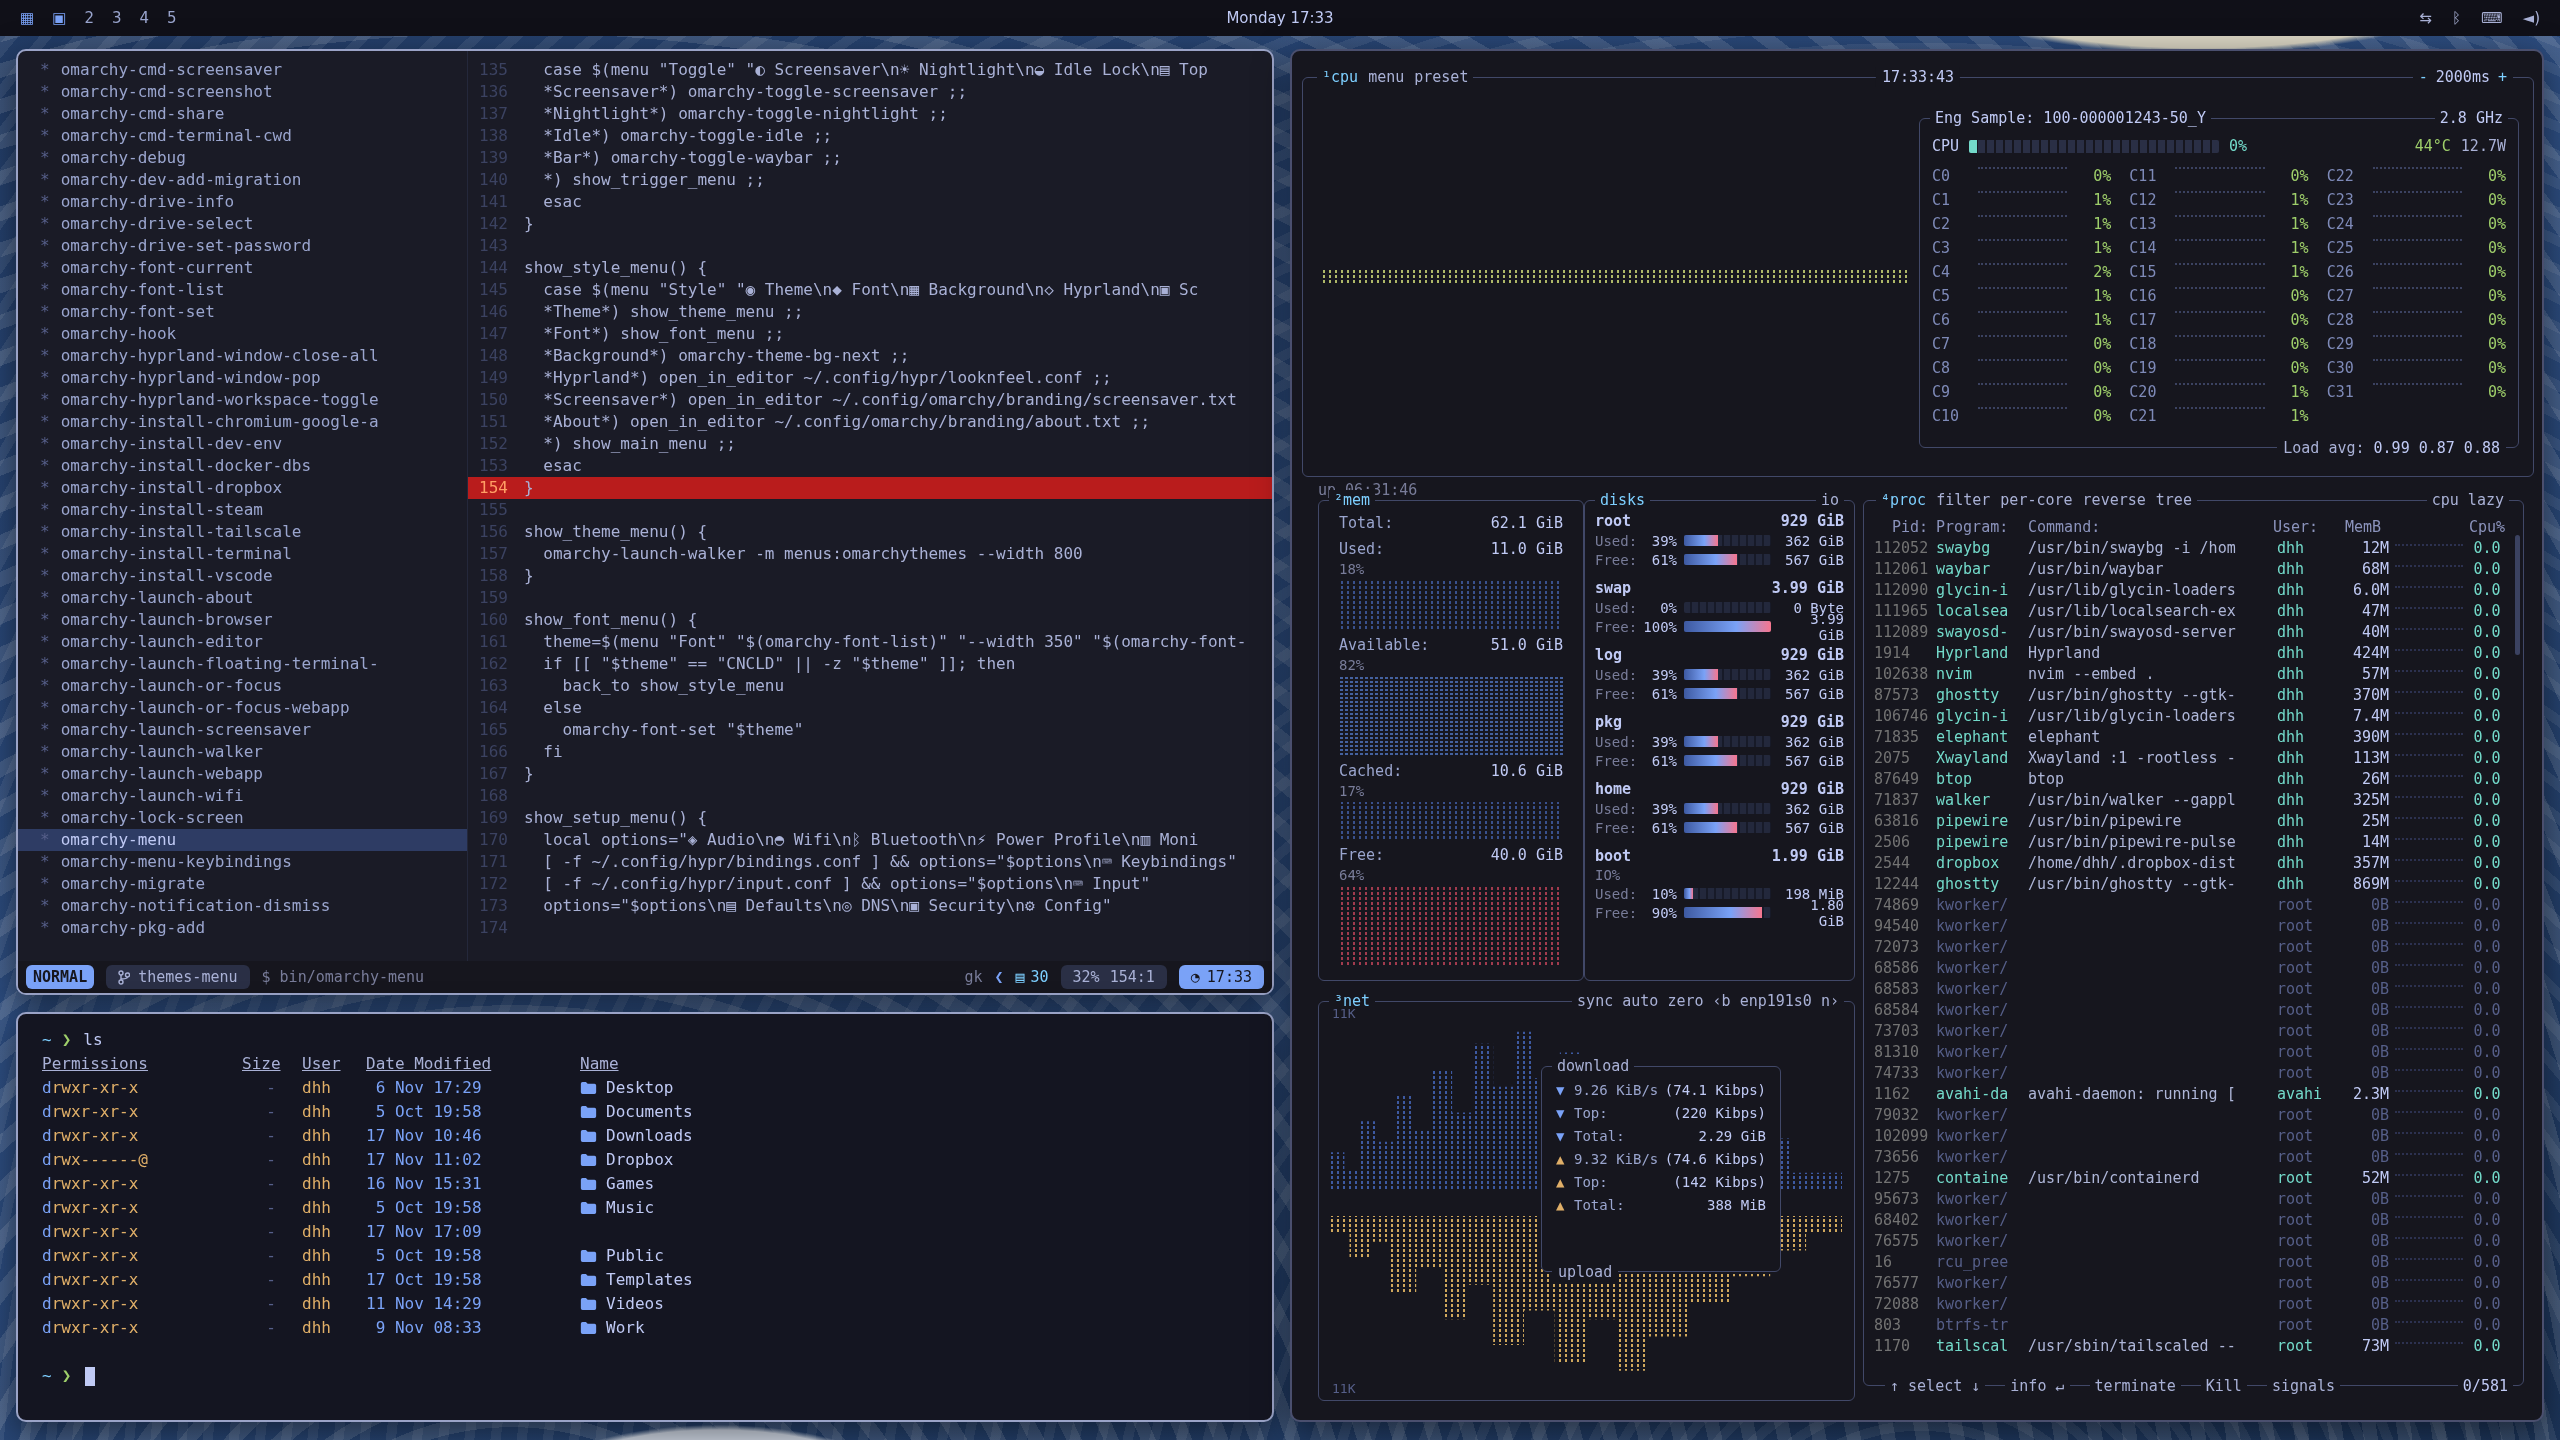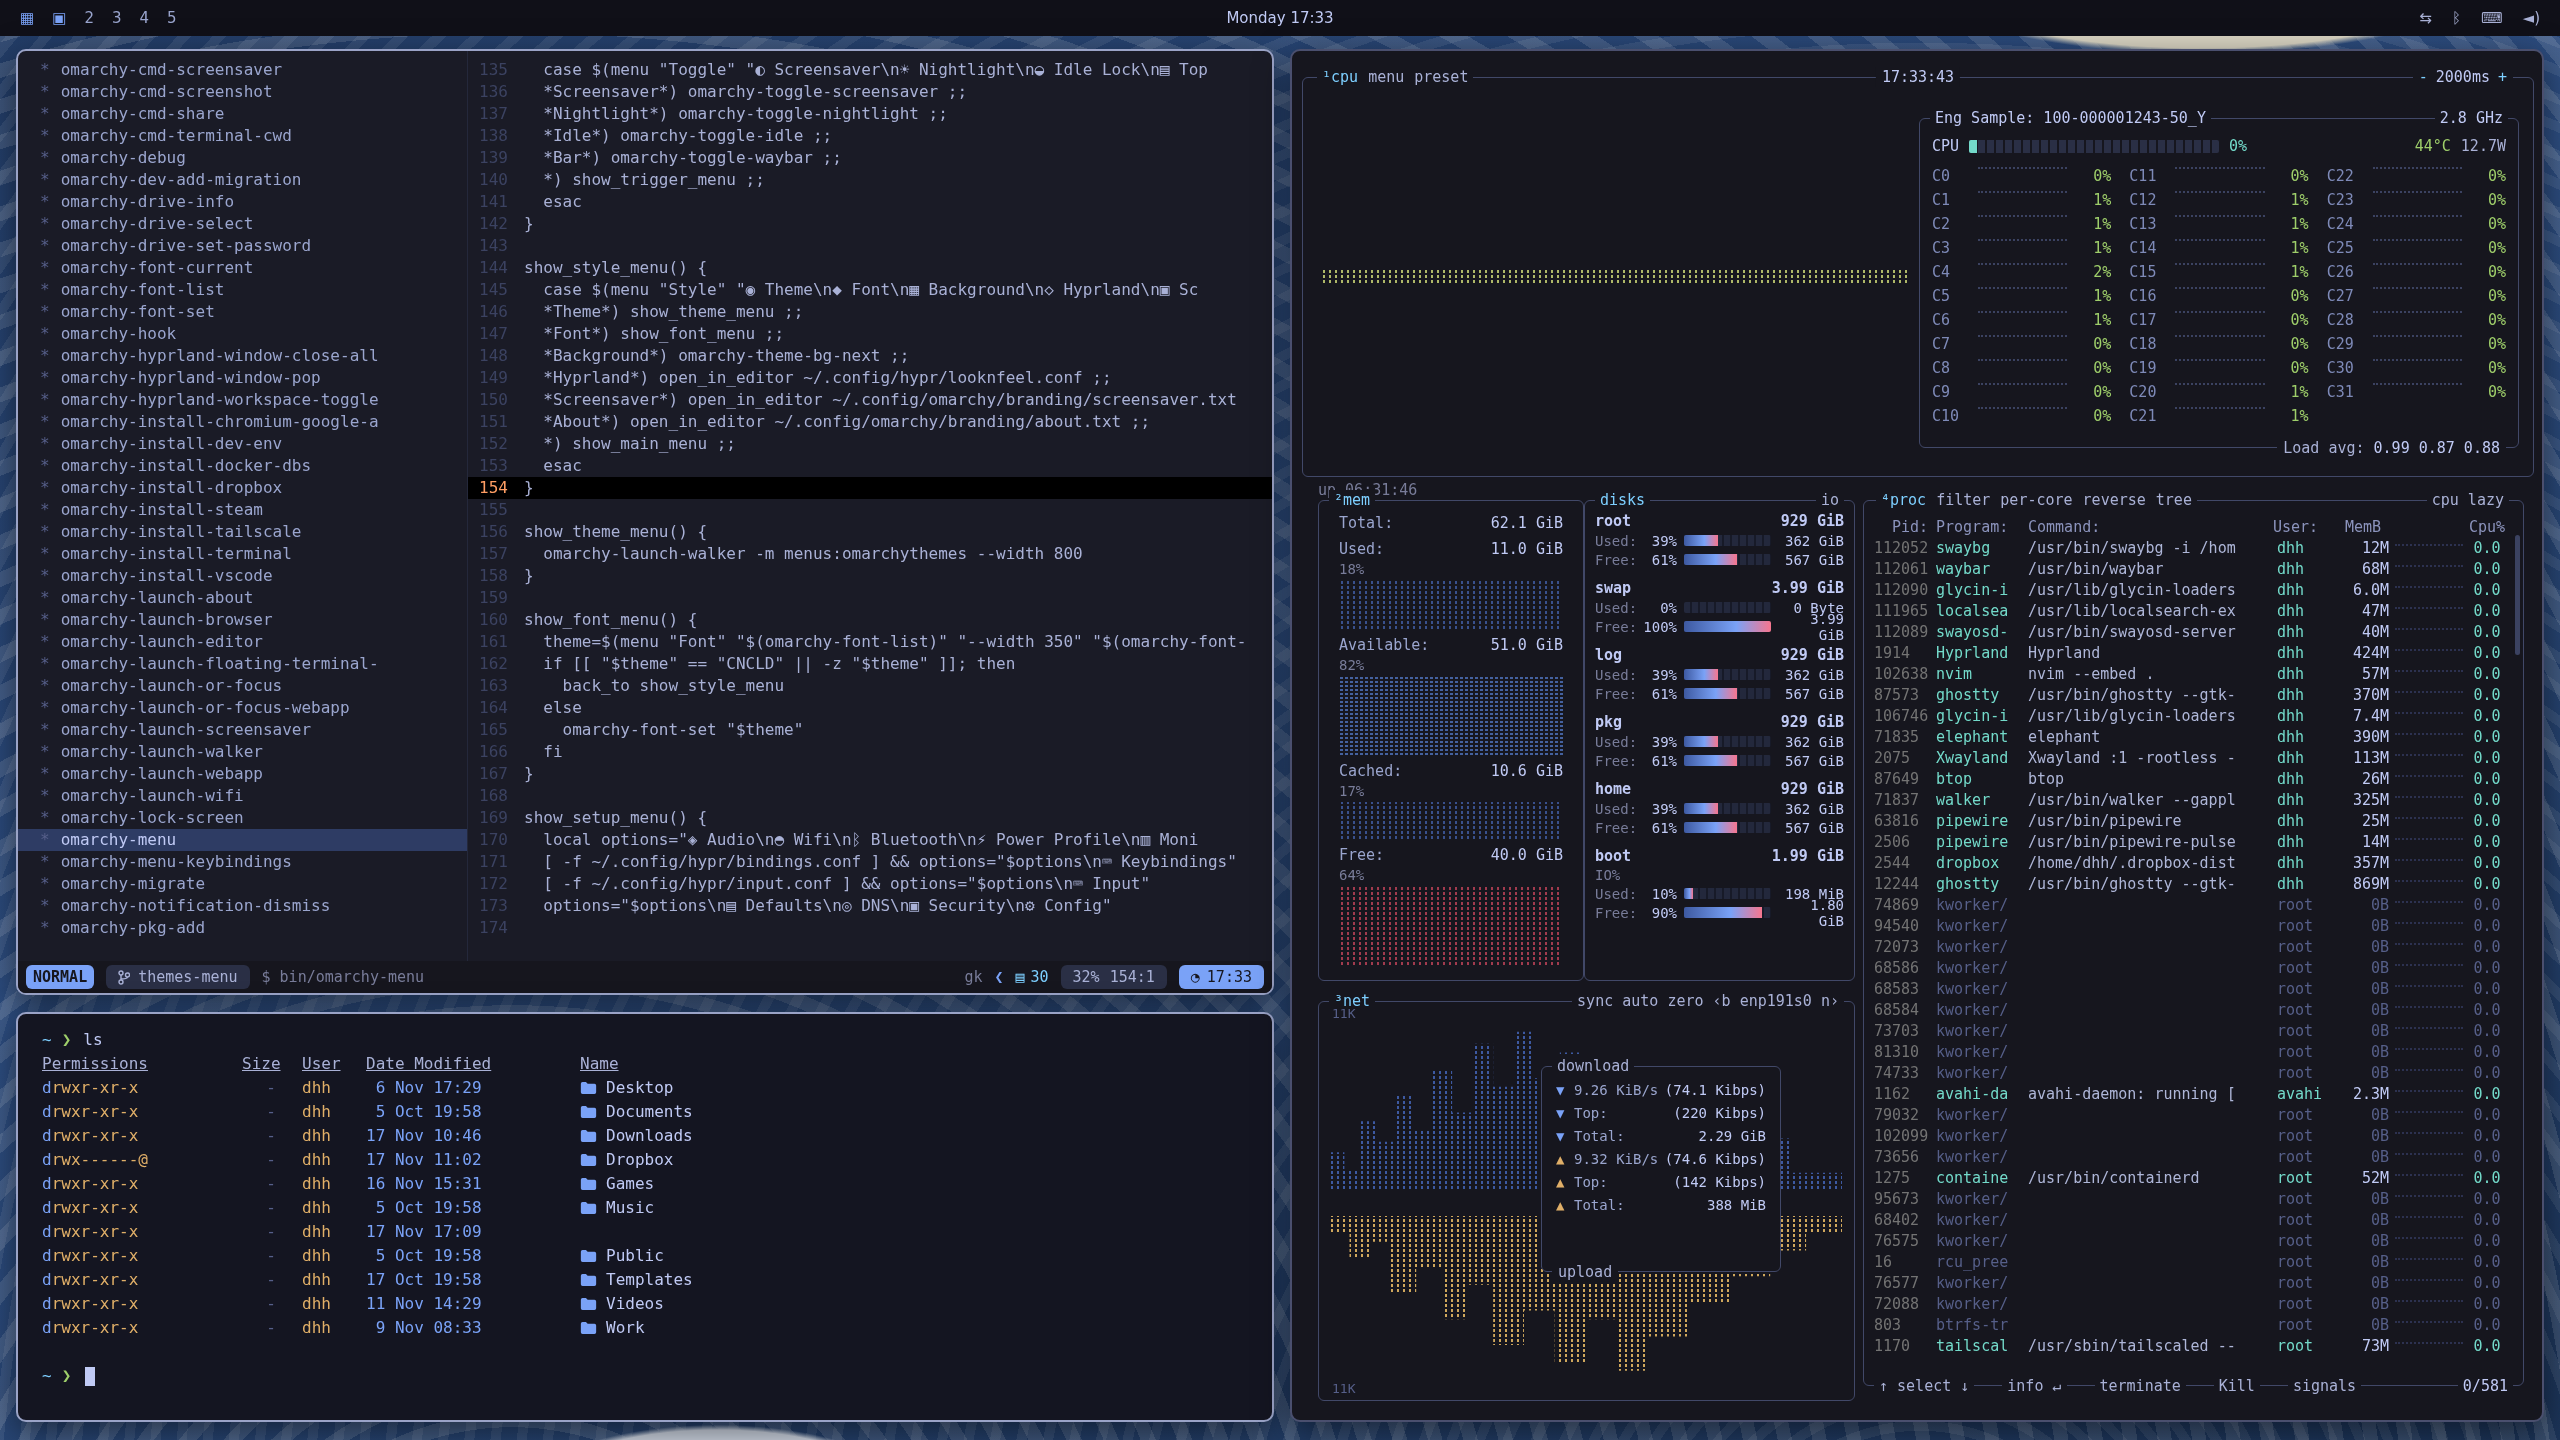--- a/index.html
+++ b/index.html
@@ -30,21 +30,21 @@
   
   #nvim{left:16px;top:49px;width:1258px;height:946px;background:#1a1b26;display:flex;flex-direction:column}
   .nv-body{flex:1;display:flex;overflow:hidden}
   .nv-files{width:450px;padding:8px 0;border-right:1px solid #24283b;overflow:hidden}
   .nv-file{height:22px;line-height:22px;padding-left:22px;font-size:16px;color:#9aa5ce;display:flex;gap:11px;white-space:pre}
   .nv-file .star{color:#565f89}
   .nv-file.selected{background:#2e3c64;color:#c0caf5}
   .nv-code{flex:1;padding:8px 0;overflow:hidden}
   .cl{height:22px;line-height:22px;white-space:pre;font-size:16px;color:#a9b1d6;display:flex}
   .cl .ln{width:56px;text-align:right;padding-right:16px;color:#3b4261;flex:none}
-  .cl.cur{background:#000000}
+  .cl.cur{background:#b91c1c}
   .cl.cur .ln{color:#ff9e64}
   .nv-status{height:32px;background:#16161e;display:flex;align-items:center;gap:12px;padding:0 8px;
     border-radius:0 0 8px 8px;font-size:15px;color:#787c99}
   .seg-mode{background:#7aa2f7;color:#16161e;font-weight:bold;padding:3px 7px;border-radius:6px}
   .seg-branch{background:#2a2f45;color:#a9b1d6;padding:3px 12px;border-radius:6px;display:flex;align-items:center;gap:8px}
   .sl-right{margin-left:auto;display:flex;align-items:center;gap:12px}
   .sl-sep{color:#7aa2f7}
   .sl-buf{color:#7dcfff;display:flex;gap:6px}
   .seg-pos{background:#2a2f45;color:#a9b1d6;padding:3px 12px;border-radius:6px;display:flex;gap:10px}
   .seg-time{background:#7aa2f7;color:#16161e;padding:3px 12px;border-radius:6px;display:flex;gap:7px}
@@ -127,21 +127,21 @@
   .ph{color:#8b93bc}
   .ph.r{text-align:right;padding-right:8px}
   .pp{color:#737373;padding-right:10px}
   .pg{color:#73daca;overflow:hidden;white-space:pre}
   .pc{color:#aeb6d8;overflow:hidden;white-space:pre}
   .pu{color:#73daca;padding-left:4px}
   .pm{text-align:right;color:#c0caf5}
   .pl{border-bottom:2px dotted #2c3150;margin:0 6px 7px}
   .px{text-align:center;color:#73daca;padding-right:8px}
   .prow.dim .pg,.prow.dim .pc,.prow.dim .pu,.prow.dim .pm,.prow.dim .px{color:#565f89}
-  .pfoot{position:absolute;bottom:-11px;left:10px;right:10px;display:flex;gap:28px;line-height:20px}
+  .pfoot{position:absolute;bottom:-11px;left:21px;right:10px;display:flex;gap:20px;line-height:20px}
   .pfoot span{background:#16161e;padding:0 5px;color:#a9b1d6}
   .pfoot .counter{margin-left:auto;color:#c0caf5}
   .proc-scroll{position:absolute;right:3px;top:34px;width:5px;height:120px;background:#3b4261;border-radius:3px}
   .hdr-center{position:absolute;left:50%;top:-11px;transform:translateX(-50%);background:#16161e;padding:0 6px;color:#c0caf5;line-height:20px}
   .hdr-right{position:absolute;right:20px;top:-11px;background:#16161e;padding:0 6px;color:#c0caf5;line-height:20px;display:flex;gap:8px}
   .hdr-right .pm-k{color:#7dcfff}
 </style>
 </head>
 <body>
 

